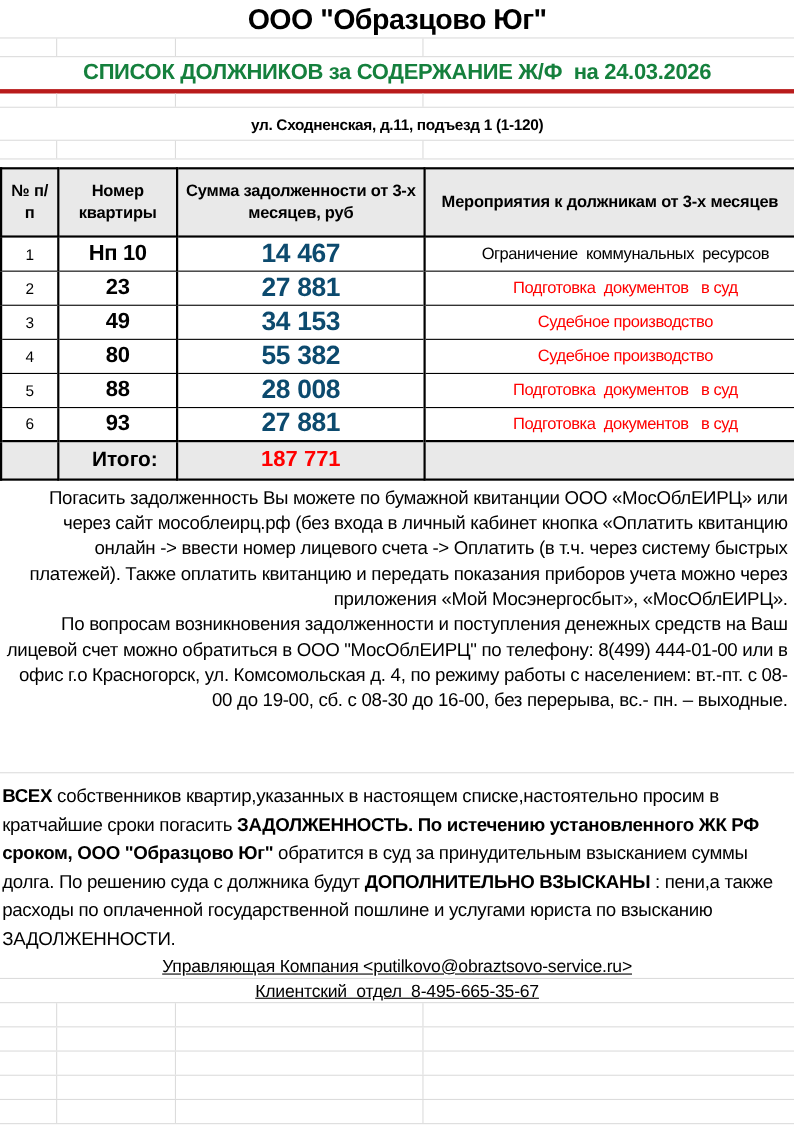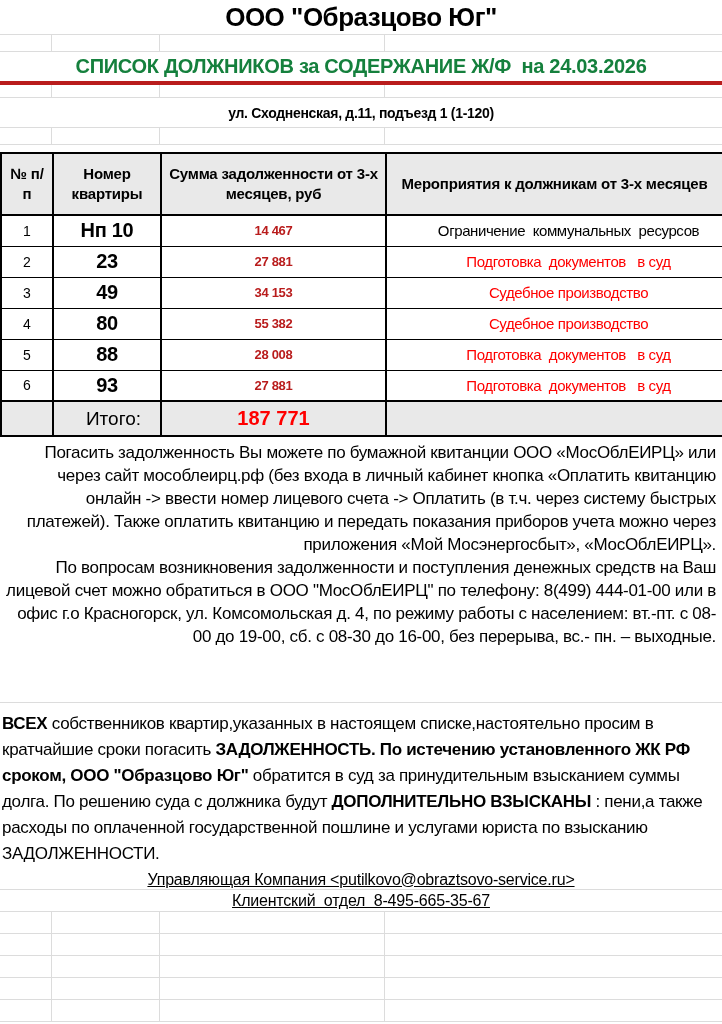--- a/index.html
+++ b/index.html
@@ -44,39 +44,39 @@
     text-align:center; vertical-align:middle; overflow:hidden;
   }
   table.debtors tr.hdr th {
     height:62px; background:#e9e9e9; font-size:15px; font-weight:bold;
     border-top:2px solid #000; border-bottom:2px solid #000;
     line-height:1.35; padding:2px 6px; letter-spacing:-0.2px; white-space:pre-line;
   }
   table.debtors tr.data td { height:31px; border-bottom:1px solid #000; }
   table.debtors tr.data td.num { font-size:14px; }
   table.debtors tr.data td.apt { font-size:20px; font-weight:bold; letter-spacing:-0.3px; }
-  table.debtors tr.data td.amt { font-size:13px; font-weight:bold; color:#b91c1c; letter-spacing:-0.3px; }
+  table.debtors tr.data td.amt { font-size:24px; font-weight:bold; color:#0c4a6e; letter-spacing:-0.3px; }
   table.debtors tr.data td.action { font-size:15px; letter-spacing:-0.4px; white-space:pre;padding-left:28px; }
   table.debtors tr.data td.action.red { color:#f00; }
   table.debtors tr.data td.action.blk { color:#000; }
   table.debtors tr.total td {
     height:35px; background:#e9e9e9;
     border-top:2px solid #000; border-bottom:2px solid #000;
   }
-  table.debtors tr.total td.tlabel { font-size:19px; font-weight:normal;padding-left:13px; }
+  table.debtors tr.total td.tlabel { font-size:19px; font-weight:bold;padding-left:13px; }
   table.debtors tr.total td.tvalue { font-size:20px; font-weight:bold; color:#f00; }
   
   .info-block { height:213px; padding:4px 6px 0 2px; }
   .info-block p { font-size:17px; line-height:23px; letter-spacing:-0.3px; text-align:right; }
   .gap-row { height:53px; border-bottom:1px solid #dcdcdc; }
   .notice-block { height:167px; padding:8px 8px 0 2px; font-size:17px; line-height:26px; letter-spacing:-0.3px; }
   .notice-block .b { font-weight:bold; }
   
   .footer-row {
-    display:flex; align-items:center; justify-content:center;
+    display:flex; align-items:flex-end; justify-content:center;
     border-bottom:1px solid #dcdcdc; font-size:16px; letter-spacing:-0.2px;
   }
   .footer-row.f1 { height:20px; }
   .footer-row.f2 { height:22px; }
   .footer-row span { text-decoration:underline; white-space:pre; }
   .grid-row.bottom { height:22px; }
   .grid-row.h17 { height:17px; }
   .grid-row.h13 { height:13px; }
 </style>
 </head>

